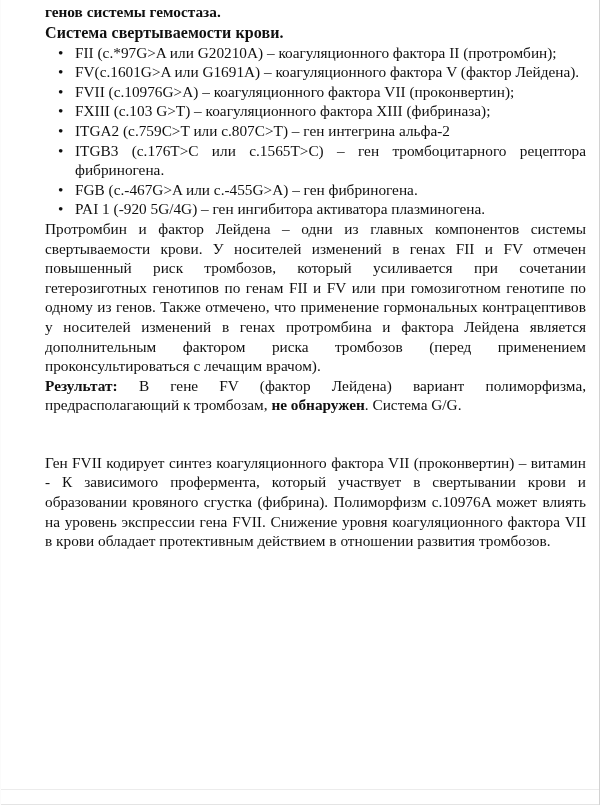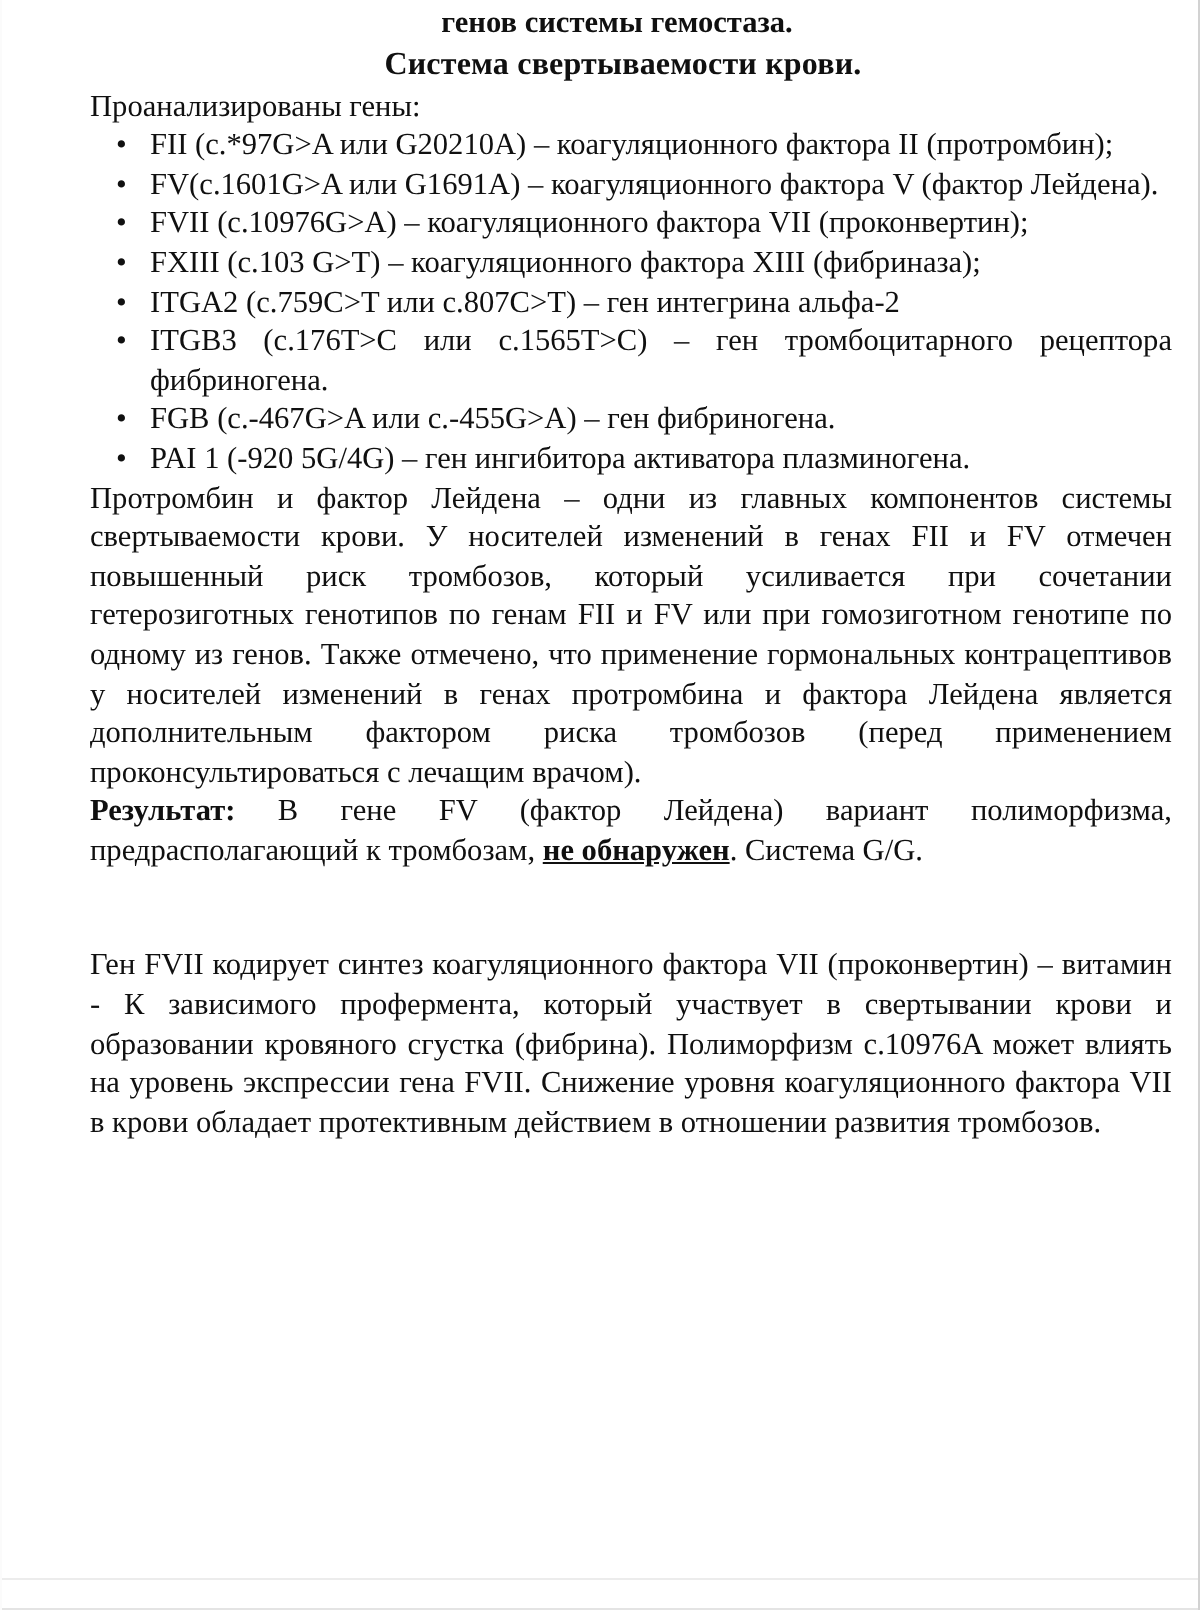--- a/index.html
+++ b/index.html
@@ -44,29 +44,28 @@
   .doc-text {
     font-size: 15.3px;
     line-height: 19.6px;
     text-align: justify;
     text-justify: inter-word;
     margin: 0;
     hyphens: none;
   }
   .continued-heading {
     font-weight: bold;
-    text-align: center;
+    text-align: left;
     font-size: 15.3px;
     line-height: 19.6px;
     margin: 0;
     padding-right: 14px;
   }
   .center-heading {
     font-weight: bold;
-    text-align: center;
     font-size: 16px;
     line-height: 21px;
     margin: 0 0 0 0;
     padding-right: 8px;
     letter-spacing: 0.1px;
   }
   .intro-line {
     text-align: left;
     margin-top: 1px;
   }
@@ -95,33 +94,32 @@
     display: block;
   }
   
   .doc-text, ul.gene-list li .li-text {
     text-align-last: left;
   }
   .para-gap {
     height: 19px;
   }
   b, .b { font-weight: bold; }
-  .bu { font-weight: bold; text-decoration: underline; }
+  .bu { font-weight: bold; }
 </style>
 </head>
 <body>
 
 <div class="page">
   <div class="content">
 
     <div class="continued-heading">генов системы гемостаза.</div>
 
     <div class="center-heading">Система свертываемости крови.</div>
 
-    <div class="doc-text intro-line">Проанализированы гены:</div>
 
     <ul class="gene-list">
       <li>
         <span class="bullet">•</span>
         <span class="li-text">FII (c.*97G&gt;A или G20210A) – коагуляционного фактора II (протромбин);</span>
       </li>
       <li>
         <span class="bullet">•</span>
         <span class="li-text">FV(c.1601G&gt;A или G1691A) – коагуляционного фактора V (фактор Лейдена).</span>
       </li>

